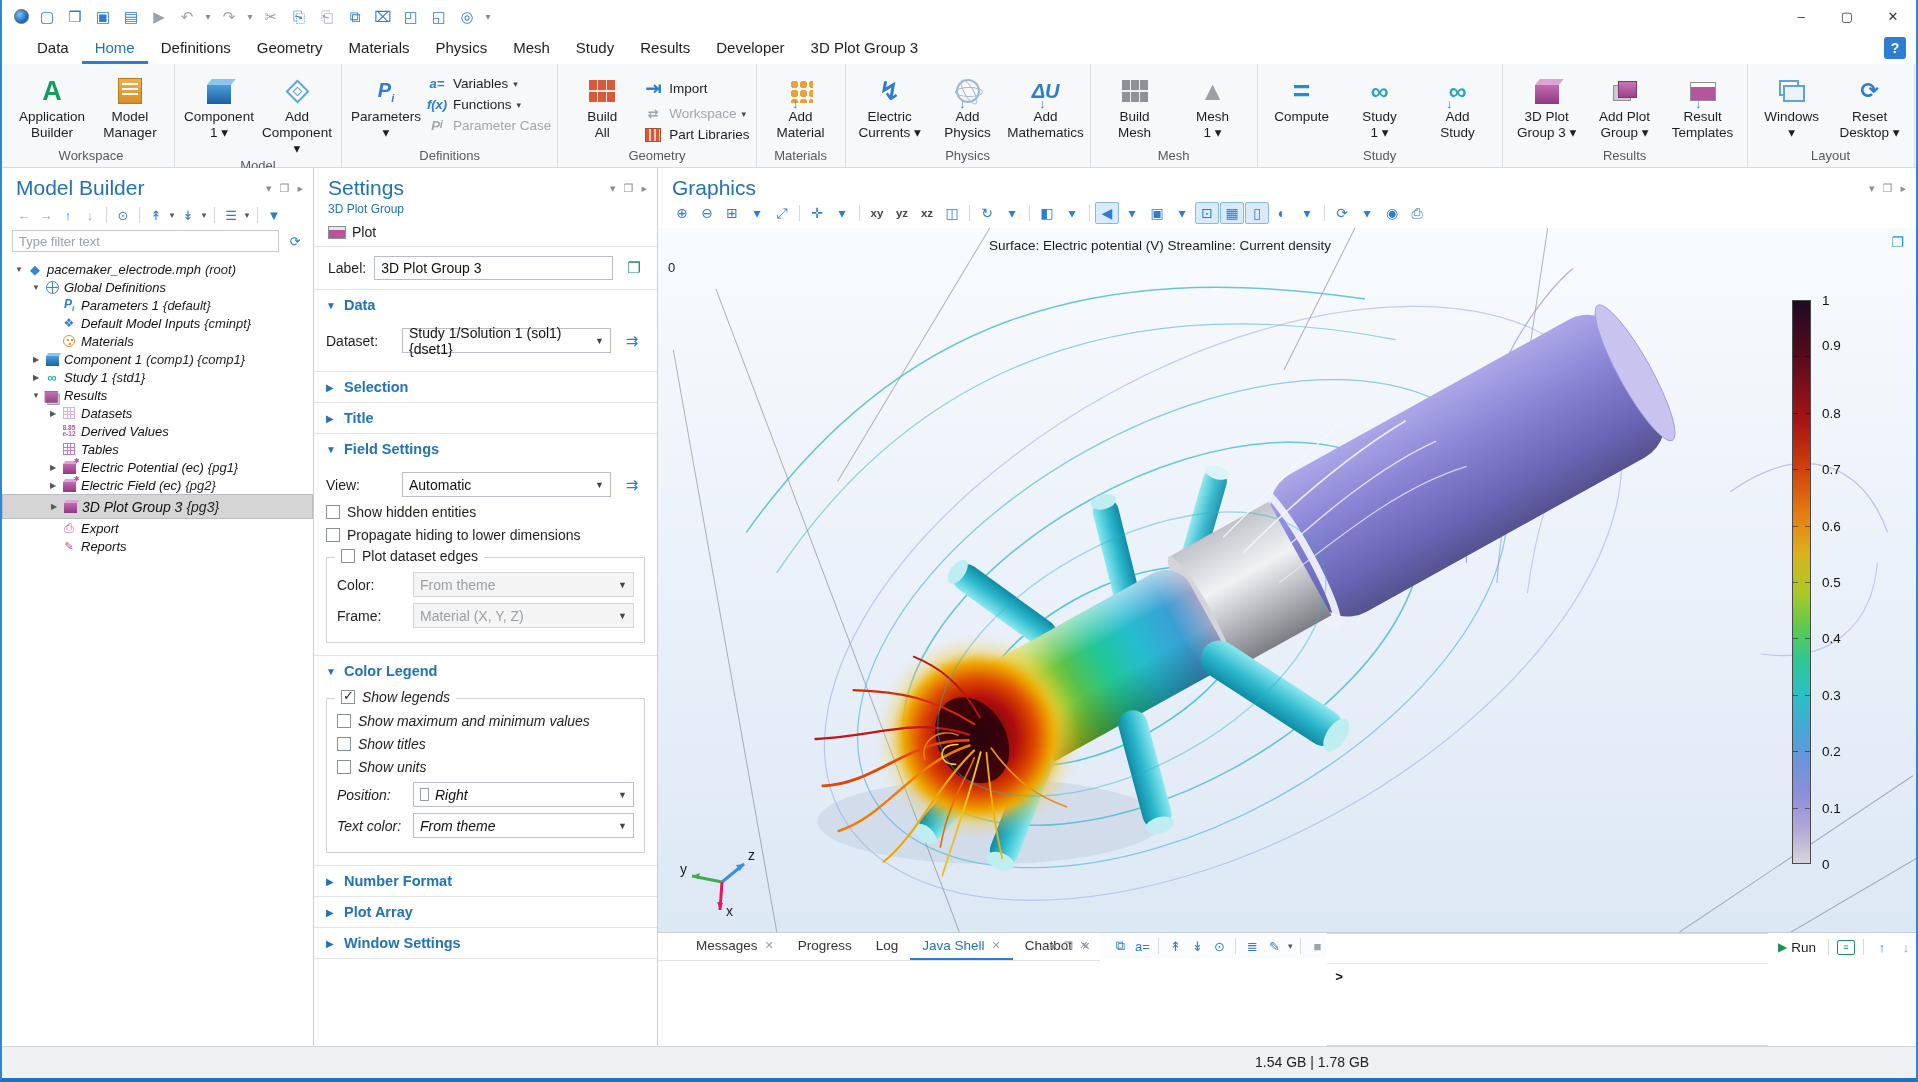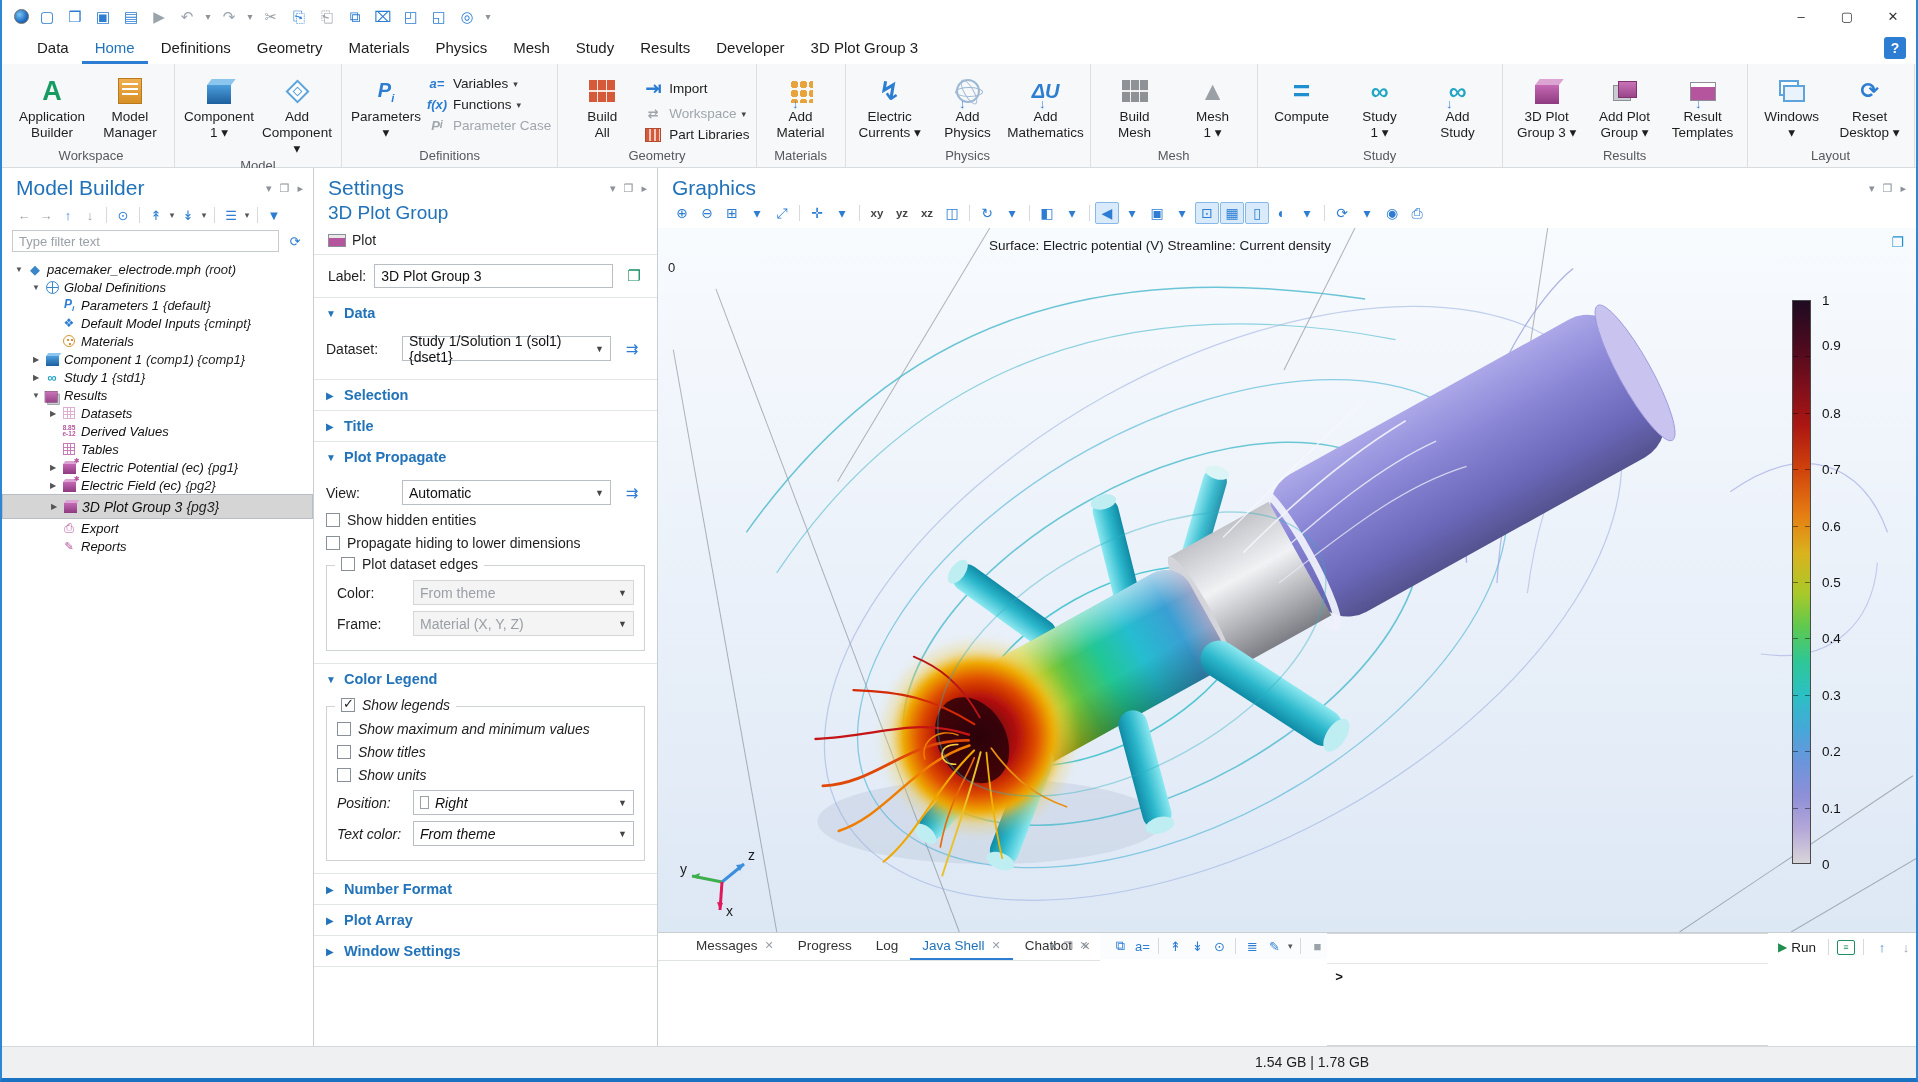--- a/index.html
+++ b/index.html
@@ -121,21 +121,21 @@
   .glasses.sm{font-size:13px;}
   .grid-ic{width:12px;height:12px;display:inline-block;border:1px solid #c77cb6;
        background:linear-gradient(90deg,transparent 0 30%,#c77cb6 30% 40%,transparent 40% 62%,#c77cb6 62% 72%,transparent 72%),
                   linear-gradient(180deg,transparent 0 30%,#c77cb6 30% 40%,transparent 40% 62%,#c77cb6 62% 72%,transparent 72%);}
   .deriv{font-size:6.5px;line-height:6px;color:#b5559d;font-weight:bold;text-align:center;}
   .star::before{content:"✱";position:absolute;right:-4px;top:-7px;font-size:7px;color:#b5559d;background:none;width:auto;height:auto;transform:none;}
   .expic{color:#b5559d;font-size:12px;}
   .repic{color:#b5559d;font-size:11px;}
 
   
-  .stsub{font-size:19px;color:#2272b9;padding:0 14px 4px 14px;}
+  .stsub{font-size:12px;color:#2272b9;padding:0 14px 4px 14px;}
   .plotrow{display:flex;align-items:center;gap:6px;padding:4px 14px 6px 14px;border-bottom:1px solid #e3e6e9;}
   .plot-ic{width:18px;height:13px;border:1px solid #8c9096;background:linear-gradient(180deg,#e8e8e8 0 3px,#b5559d 3px);display:inline-block;}
   .plotrow .txt{font-size:14px;color:#1e1e1e;}
   .lblrow{display:flex;align-items:center;padding:9px 10px 9px 14px;gap:8px;border-bottom:1px solid #e3e6e9;}
   .lblrow label{font-size:14px;color:#1e1e1e;}
   .lblrow input{flex:1;height:24px;border:1px solid #b9bec4;font-size:14px;padding:0 6px;color:#111;}
   .iconbtn{width:26px;height:24px;border:1px solid transparent;display:flex;align-items:center;justify-content:center;color:#1d8f63;font-size:15px;}
   .iconbtn.blue{color:#2d7dd2;}
   .sect{border-bottom:1px solid #e3e6e9;}
   .secthead{display:flex;align-items:center;gap:8px;height:30px;padding-left:12px;}
@@ -665,21 +665,21 @@
       <div class="sect">
           <div class="secthead">
         <span class="chev">▶</span>
         <span class="sttl">Title</span>
           </div>
         </div>
 
       <div class="sect">
         <div class="secthead">
           <span class="chev">▼</span>
-          <span class="sttl">Plot Propagate</span>
+          <span class="sttl">Field Settings</span>
         </div>
         <div class="sectbody">
           <div class="frow">
             <span class="cap">View:</span>
             <div class="sel">
               <span>Automatic</span>
                 <span class="selcrt">▼</span>
             </div>
             <span class="iconbtn blue">⇉</span>
           </div>

